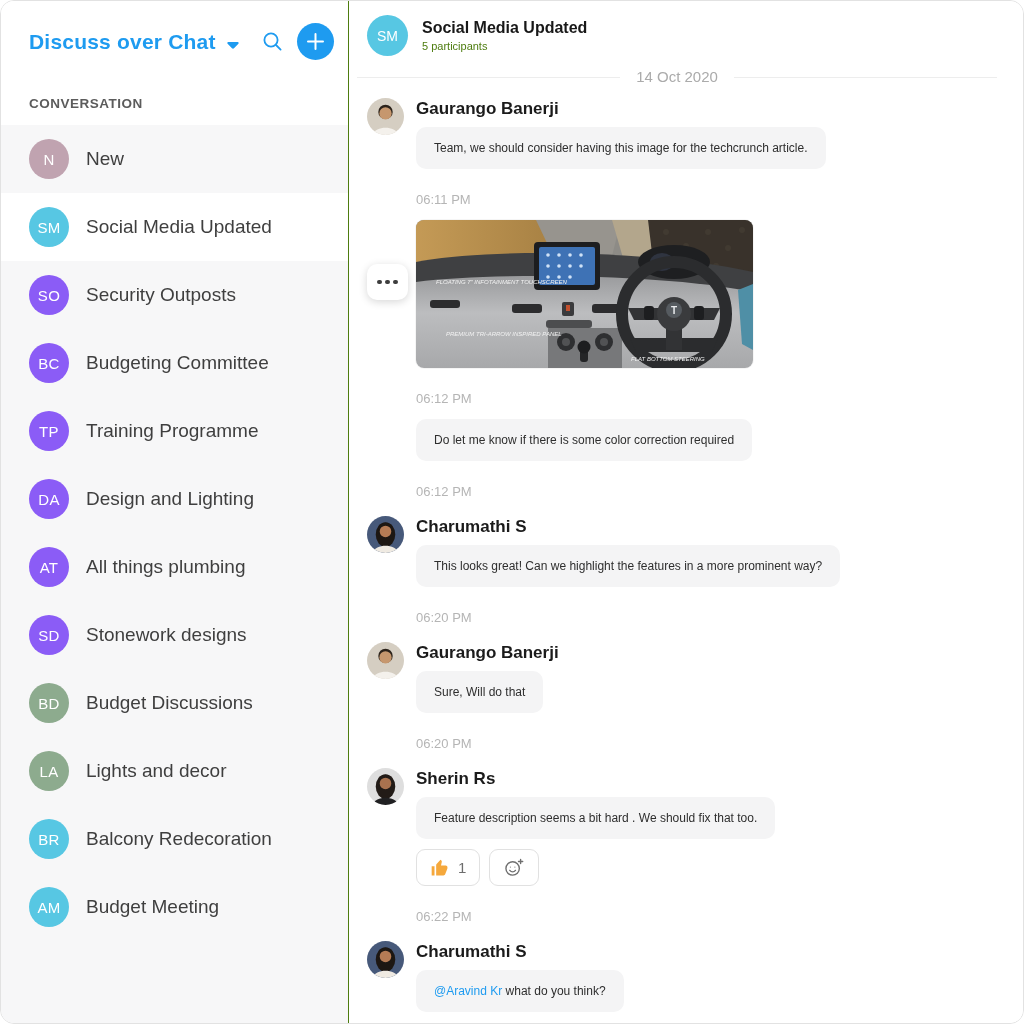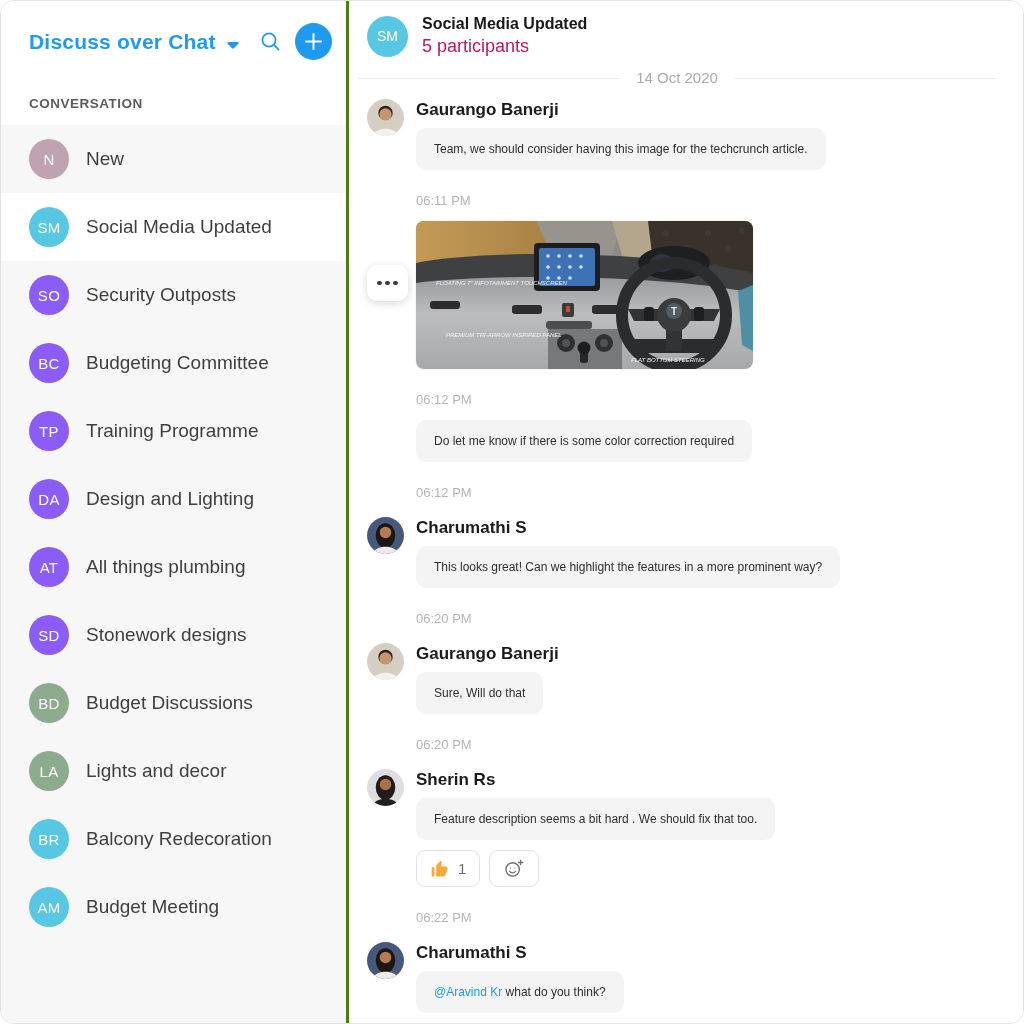--- a/index.html
+++ b/index.html
@@ -4,40 +4,40 @@
 <style>
   * { box-sizing: border-box; }
   html,body { margin:0; padding:0; background:#fff; }
   body { font-family:"Liberation Sans", sans-serif; -webkit-font-smoothing:antialiased; }
   .app {
     width:1024px; height:1024px; margin:0 auto;
     border:1px solid #e2e2e2; border-radius:14px; overflow:hidden;
     display:flex; background:#fff;
   }
   
-  .sidebar { width:348px; flex-shrink:0; background:#f7f7f8; border-right:3px solid #4d7c0f; display:flex; flex-direction:column; }
+  .sidebar { width:348px; flex-shrink:0; background:#f7f7f8; border-right:1px solid #4d7c0f; display:flex; flex-direction:column; }
   .side-head { display:flex; align-items:center; padding:22px 14px 6px 28px; background:#fff; }
   .ws-title { color:var(--accent); font-size:21px; font-weight:700; letter-spacing:.2px; cursor:pointer; }
   .caret { margin-left:11px; margin-top:4px; cursor:pointer; }
   .side-head .spacer { flex:1; }
   .search-btn { margin-right:13px; cursor:pointer; display:flex; }
   .plus-btn { width:37px; height:37px; border-radius:50%; background:var(--accent); display:flex; align-items:center; justify-content:center; cursor:pointer; border:none; }
   .section-label { padding:30px 28px 14px; font-size:13.5px; font-weight:600; color:#5c5c5c; letter-spacing:.5px; background:#fff; }
   .conv-list { flex:1; overflow:hidden; }
   .conv-item { height:68px; display:flex; align-items:center; padding:0 16px 0 28px; cursor:pointer; }
   .conv-item.selected { background:#fff; }
   .conv-avatar { width:40px; height:40px; border-radius:50%; color:#fff; font-size:15px; display:flex; align-items:center; justify-content:center; flex-shrink:0; letter-spacing:.3px; }
   .conv-label { margin-left:17px; font-size:19px; color:#3f3f3f; white-space:nowrap; }
   
   .chat { flex:1; display:flex; flex-direction:column; background:#fff; min-width:0; }
   .chat-head { display:flex; align-items:center; padding:14px 18px 8px 18px; }
   .chat-avatar { width:41px; height:41px; border-radius:50%; color:#fff; font-size:14px; display:flex; align-items:center; justify-content:center; flex-shrink:0; }
   .chat-head-info { margin-left:14px; }
   .chat-title { font-size:16px; font-weight:700; color:#181818; }
-  .chat-sub { font-size:18px; color:#be185d; margin-top:3px; }
+  .chat-sub { font-size:11px; color:#4d7c0f; margin-top:3px; }
   .date-divider { position:relative; text-align:center; height:22px; margin:2px 26px 2px 8px; }
   .date-divider::before { content:""; position:absolute; left:0; right:0; top:11px; height:1px; background:#ededed; }
   .date-chip { position:relative; display:inline-block; background:#fff; padding:2px 16px; color:#ababab; font-size:15px; }
   .messages { flex:1; padding:8px 14px 0 18px; overflow:hidden; }
   .group { display:flex; margin-bottom:4px; }
   .gutter { width:37px; margin-right:12px; flex-shrink:0; }
   .g-avatar { width:37px; height:37px; border-radius:50%; overflow:hidden; }
   .g-body { flex:1; min-width:0; }
   .author { font-size:17px; font-weight:700; color:#1b1b1b; margin:1px 0 8px; }
   .bubble { display:inline-block; background:#f4f4f5; border-radius:10px; padding:12px 18px; font-size:12px; color:#2e2e2e; line-height:1.5; max-width:568px; }

